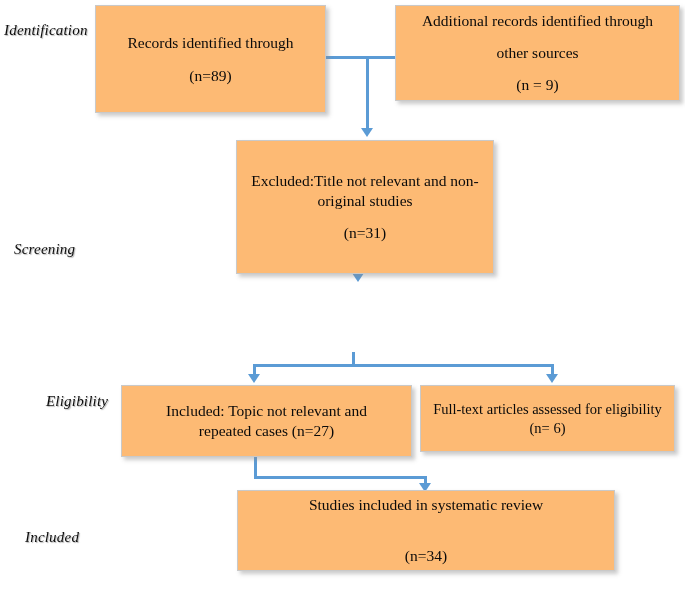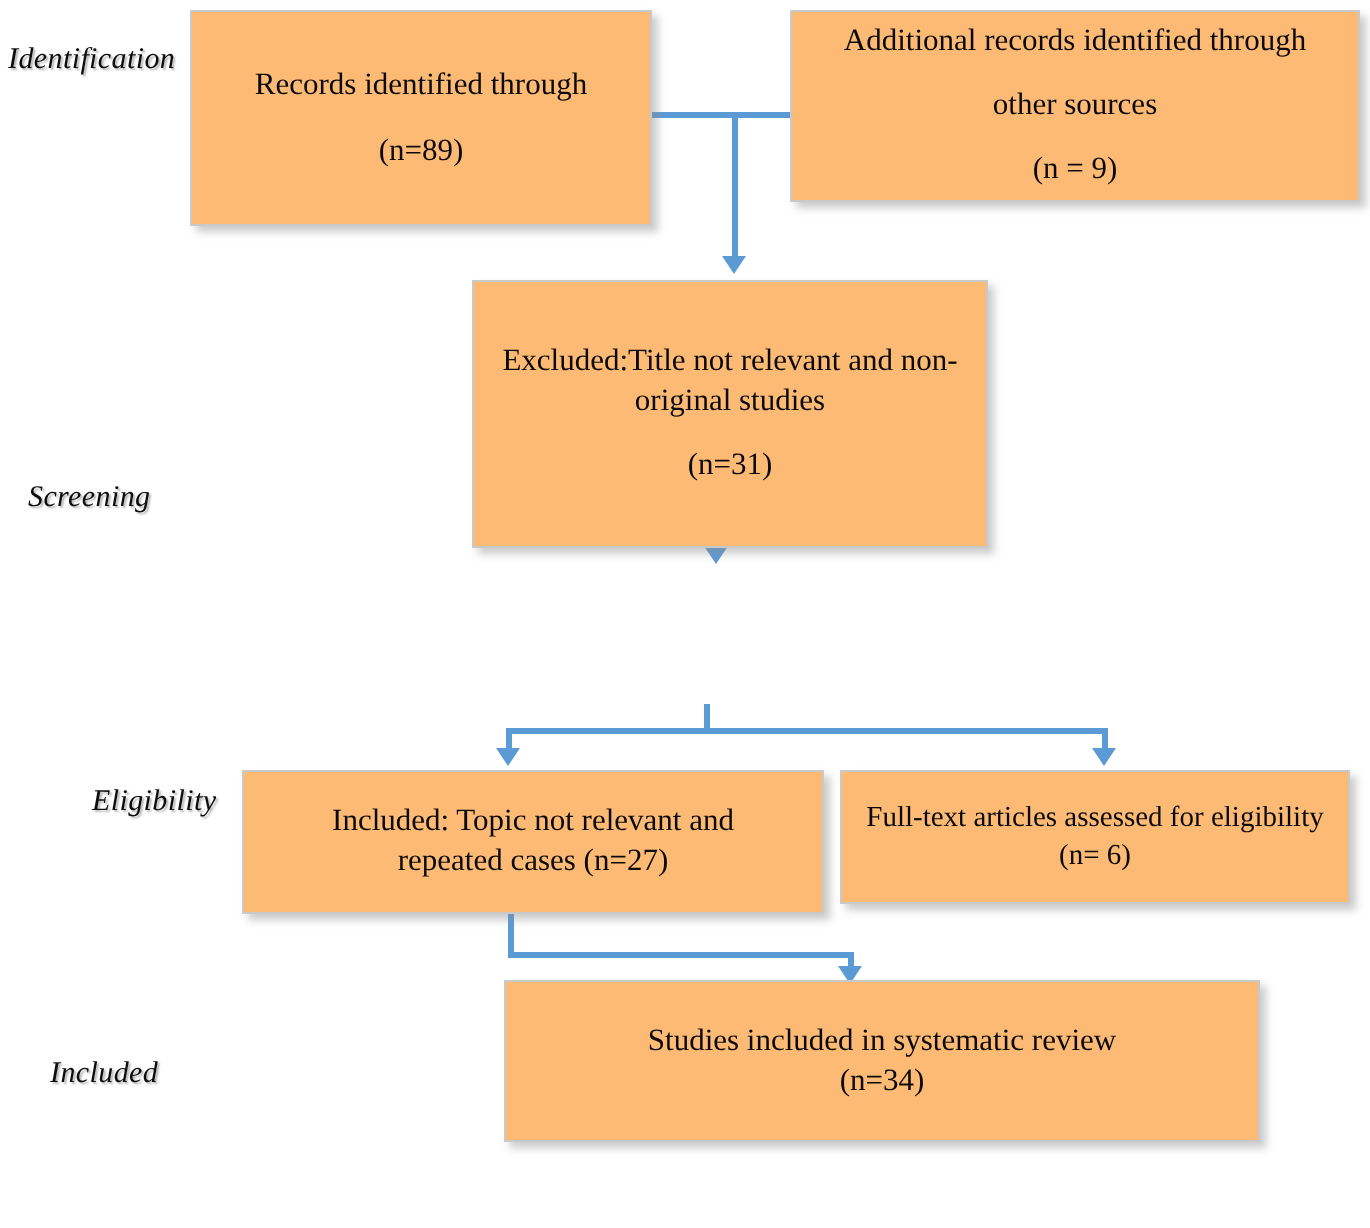--- a/index.html
+++ b/index.html
@@ -112,18 +112,18 @@
   <div class="node" style="left:121px; top:385px; width:291px; height:72px;">
     <span class="ln">Included: Topic not relevant and</span>
     <span class="ln">repeated cases  (n=27)</span>
   </div>
 
   <div class="node" style="left:420px; top:385px; width:255px; height:67px; font-size:14.5px;">
     <span class="ln">Full-text articles assessed for eligibility</span>
     <span class="ln">(n= 6)</span>
   </div>
 
-  <div class="node" style="left:252px; top:490px; width:378px; height:81px;">
+  <div class="node" style="left:237px; top:490px; width:378px; height:81px;justify-content:space-between;">
     <span class="ln">Studies included in systematic review</span>
     <span class="ln">(n=34)</span>
   </div>
 
 </div>
 
 </body></html>

